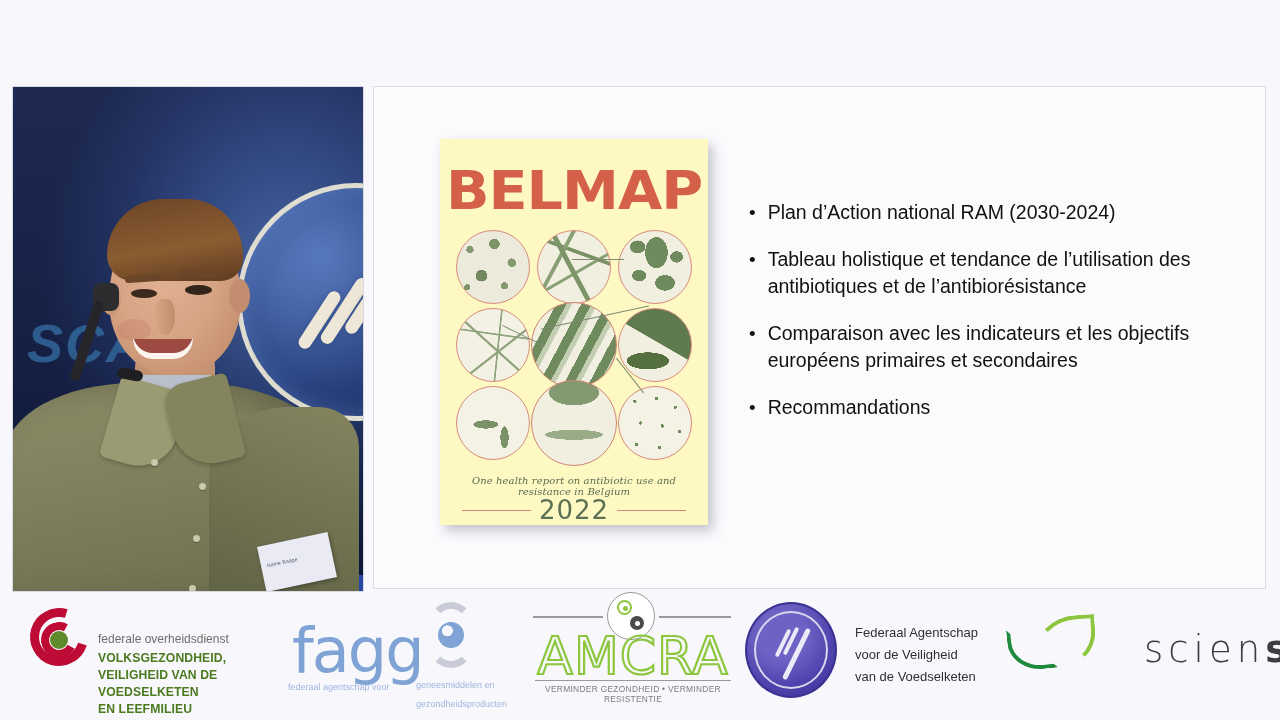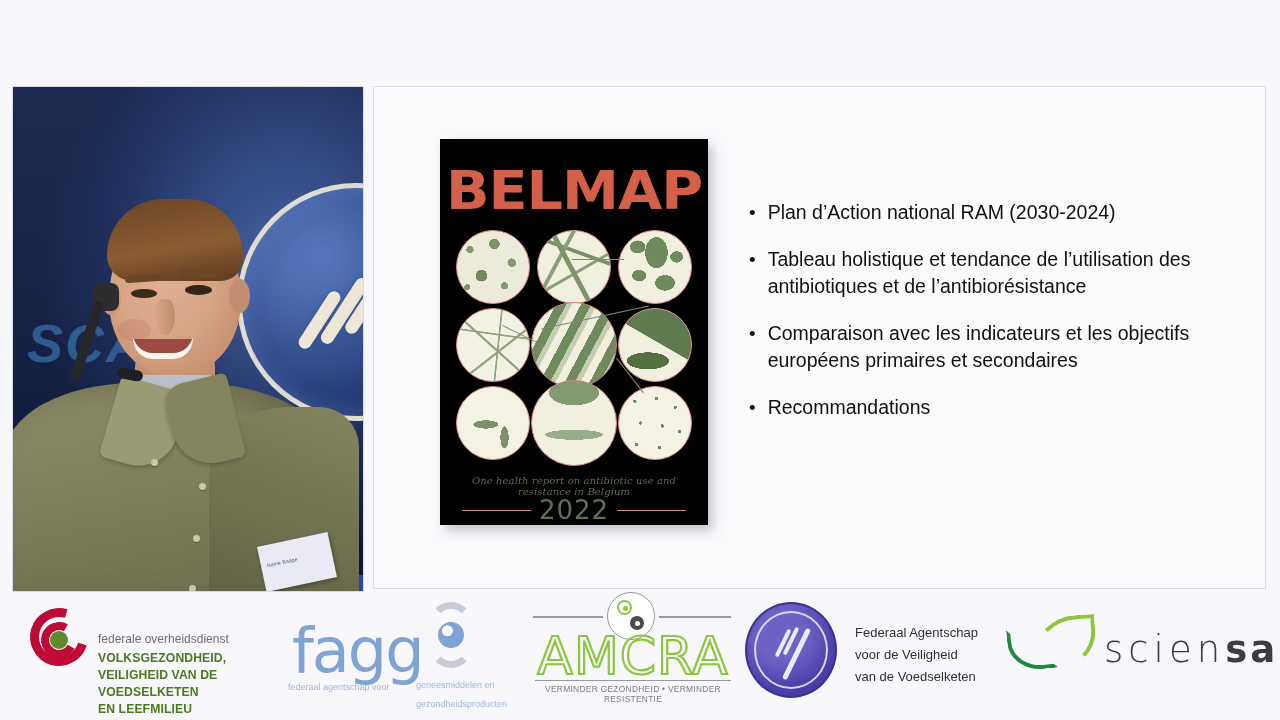--- a/index.html
+++ b/index.html
@@ -145,21 +145,21 @@
 
   
   .slide {
     position: absolute; left: 373px; top: 86px; width: 893px; height: 503px;
     background: #fbfbfe; border: 1px solid #dcdce4;
   }
 
   
   .book {
     position: absolute; left: 66px; top: 52px; width: 268px; height: 386px;
-    background: #000000;
+    background: #fef9c3;
     box-shadow: 5px 6px 11px rgba(40,40,60,.26);
     overflow: hidden;
   }
   .book-title {
     position: absolute; left: 0; right: 0; top: 20px; text-align: center;
     font-size: 54px; font-weight: 700; letter-spacing: -1px;
     color: #d4604a; font-family: "DejaVu Sans", sans-serif;
     transform: scaleX(1.06);
   }
   .grid {
@@ -339,21 +339,21 @@
     transform: rotate(-6deg); border-top-color: transparent; border-right-color: transparent;
   }
   .sci-swoosh {
     position: absolute; left: 26px; top: 2px; width: 62px; height: 54px;
     border: 4px solid #8cc63f; border-radius: 70% 0 70% 0;
     transform: rotate(-4deg); border-bottom-color: transparent; border-left-color: transparent;
   }
   .sci-word { position: absolute; left: 96px; top: 14px; font-size: 37px; color: #3c3c41;
     letter-spacing: 5px; font-family: "DejaVu Sans", sans-serif; }
   .sci-word b { font-weight: 700; letter-spacing: 3px; }
-  .sci-word span { font-weight: 300; }
+  .sci-word span { font-weight: 300; margin-left: 40px; }
 </style>
 </head>
 <body>
 
 <div id="stage">
 
   <div class="video-panel">
     <div class="vp-bg"></div>
     <div class="vp-ring"></div>
     <div class="vp-bar vp-b1"></div>

